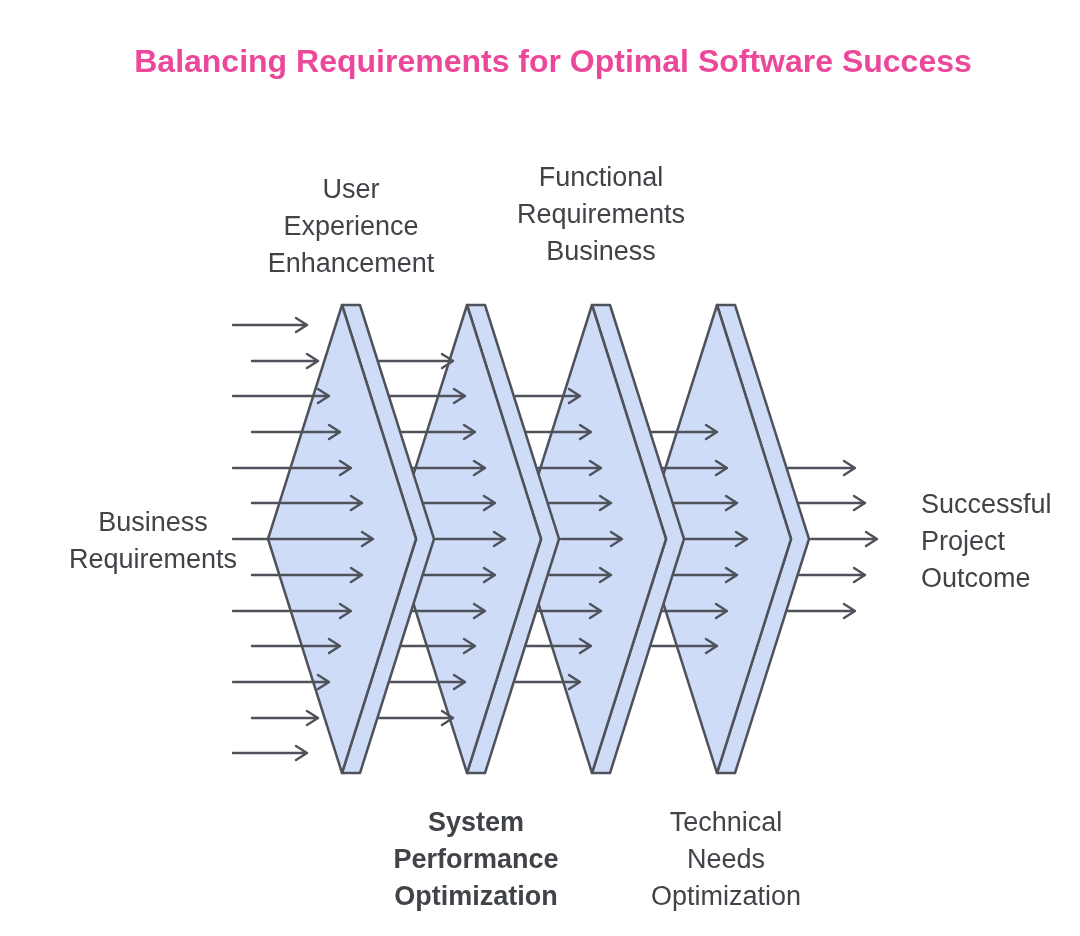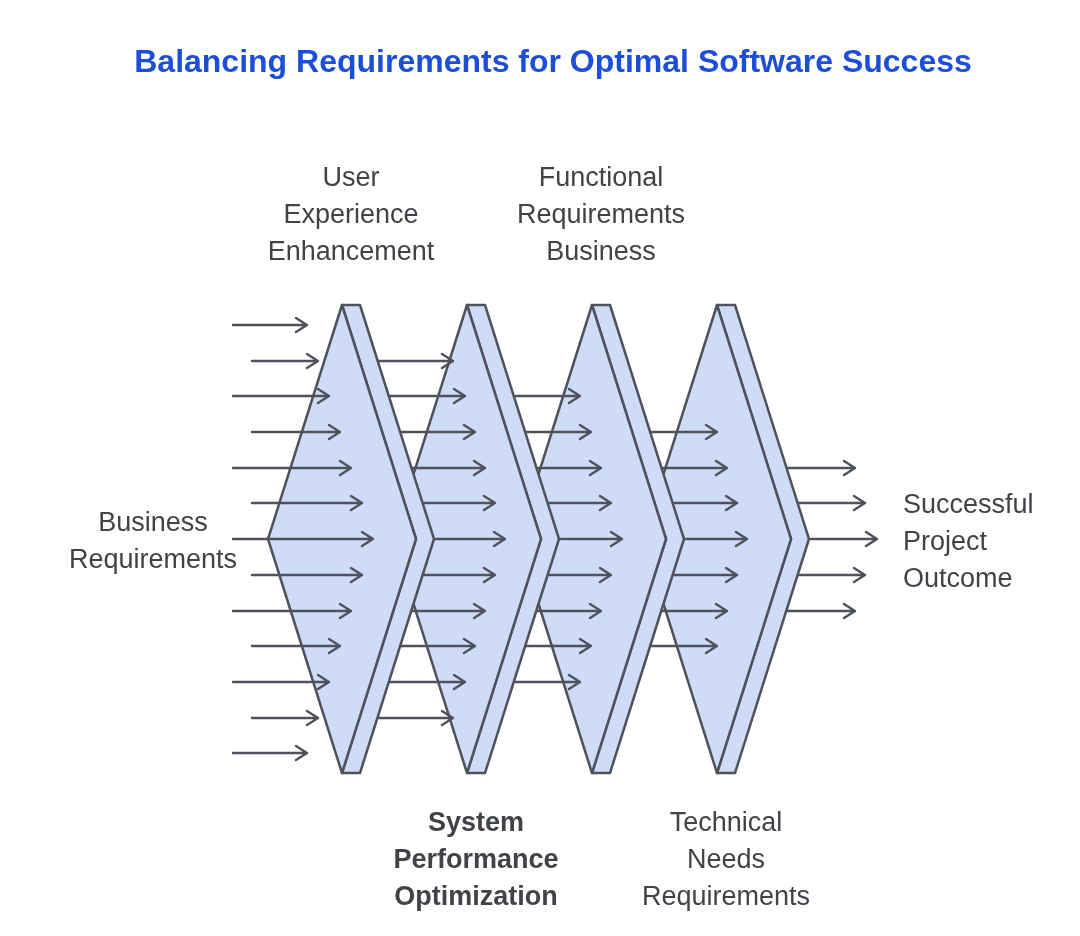--- a/index.html
+++ b/index.html
@@ -30,32 +30,33 @@
     font-size: 27px;
     line-height: 37px;
     color: #404347;
     text-align: center;
     white-space: pre-line;
     transform: translate(-50%, -50%);
   }
   .lbl.left-anchor {
     text-align: left;
     transform: translateY(-50%);
+    margin-left: 18px;
   }
   .title {
     position: absolute;
     left: 553px;
     top: 61px;
     transform: translate(-50%, -50%);
     width: 880px;
     text-align: center;
     font-size: 32px;
     line-height: 47px;
     font-weight: bold;
-    color: #1d4ed8;
+    color: #ec4899;
     white-space: normal;
   }
 </style>
 </head>
 <body>
 
 <div class="canvas">
 
   <svg width="1080" height="936" viewBox="0 0 1080 936">
 
@@ -132,35 +133,35 @@
       <path d="M788 468H855l-11 -7m11 7l-11 7"></path>
       <path d="M799 503H865l-11 -7m11 7l-11 7"></path>
       <path d="M811 539H877l-11 -7m11 7l-11 7"></path>
       <path d="M799 575H865l-11 -7m11 7l-11 7"></path>
       <path d="M788 611H855l-11 -7m11 7l-11 7"></path>
     </g>
   </svg>
 
   <div class="title">Balancing Requirements for Optimal Software Success</div>
 
-  <div class="lbl" style="left:351px; top:214px;">User
+  <div class="lbl" style="left:351px; top:226px;">User
 Experience
 Enhancement</div>
 
   <div class="lbl" style="left:601px; top:214px;">Functional
 Requirements
 Business</div>
 
   <div class="lbl" style="left:476px; top:859px;font-weight:bold;">System
 Performance
 Optimization</div>
 
   <div class="lbl" style="left:726px; top:859px;">Technical
 Needs
-Requirements</div>
+Optimization</div>
 
   <div class="lbl" style="left:153px; top:541px;">Business
 Requirements</div>
 
   <div class="lbl left-anchor" style="left:903px; top:541px;">Successful
 Project
 Outcome</div>
 
 </div>
 

